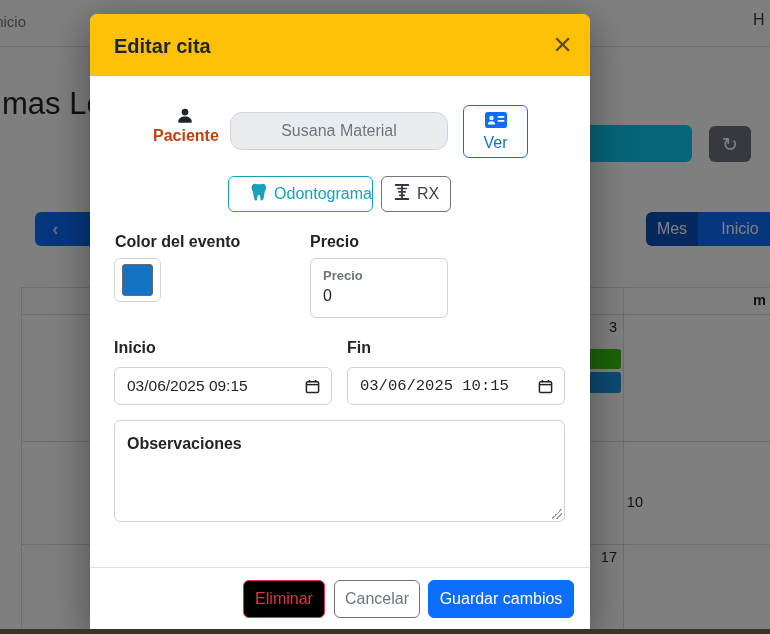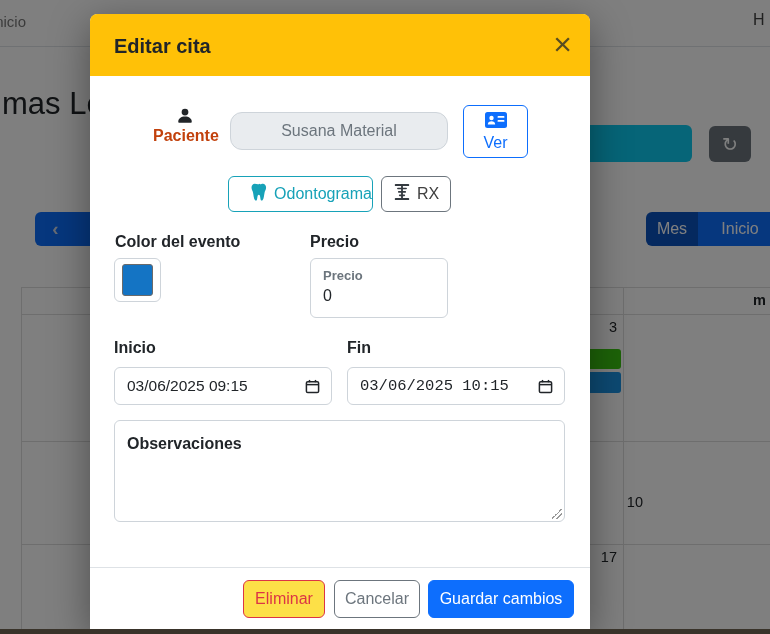--- a/index.html
+++ b/index.html
@@ -91,21 +91,21 @@
   .obs-box { position:absolute; left:24px; top:406px; width:451px; height:102px;
              background:#fff; border:1px solid #ced4da; border-radius:6px;padding-left:24px; }
   .obs-label { position:absolute; left:12px; top:14px; font-size:16px; font-weight:700; color:#212529; }
   .obs-resize { position:absolute; right:2px; bottom:2px; width:10px; height:10px;
                 background:
                   linear-gradient(135deg, transparent 45%, #999 45%, #999 52%, transparent 52%,
                                   transparent 70%, #999 70%, #999 77%, transparent 77%); }
 
   .modal-footer-divider { position:absolute; left:0; top:553px; width:500px; height:1px; background:#dee2e6; }
   .eliminar-btn { position:absolute; left:153px; top:566px; width:82px; height:38px;
-                  background:#fde047; border:1px solid #dc3545; color:#dc3545; }
+                  background:#000000; border:1px solid #dc3545; color:#dc3545; }
   .cancelar-btn { position:absolute; left:244px; top:566px; width:86px; height:38px;
                   background:#fff; border:1px solid #6c757d; color:#6c757d; }
   .guardar-btn  { position:absolute; left:338px; top:566px; width:146px; height:38px;
                   background:#0d6efd; border:1px solid #0d6efd; color:#fff; }
 
   
   #bottom-strip { position:absolute; left:0; top:629px; width:770px; height:5px;
                   background:#39332a; z-index:30; }
 </style>
 </head>

